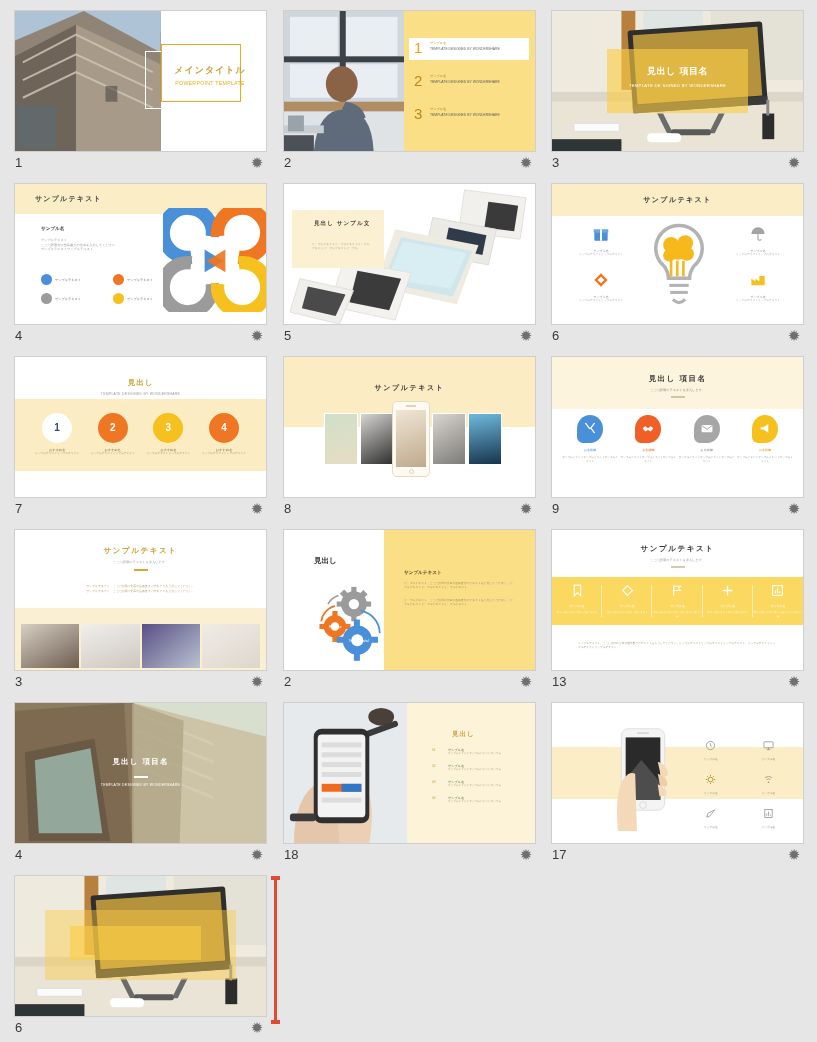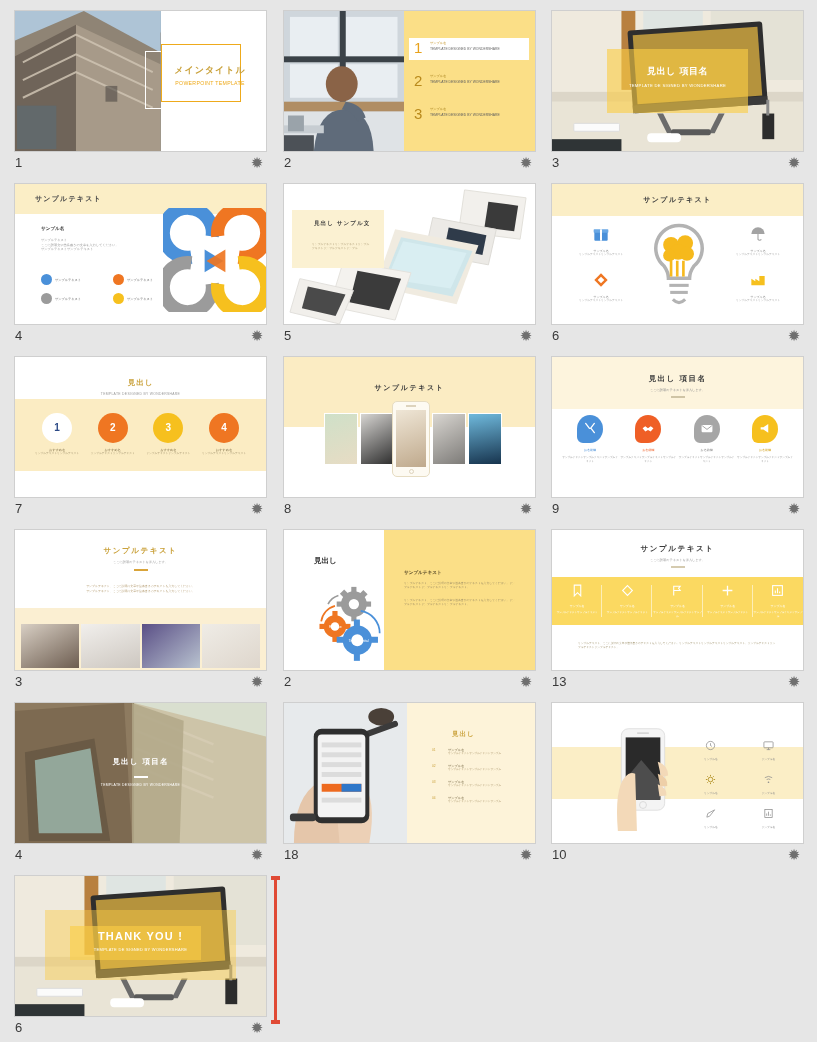--- a/index.html
+++ b/index.html
@@ -784,21 +784,21 @@
             <svg viewBox="0 0 24 24" width="11" height="11">
                 <rect x="4" y="3" width="16" height="18" fill="none" stroke="#8a8a8a" stroke-width="1.6"></rect>
                 <path d="M8 17 v-5 M12 17 v-9 M16 17 v-3" stroke="#8a8a8a" stroke-width="1.6"></path>
               </svg>
             <div style="font-size:2.7px;color:#8a8a8a;margin-top:2px;">サンプル名</div>
           </div>
         </div>
       </div>
     </div>
     <div class="meta">
-      <span class="slide-num">10</span>
+      <span class="slide-num">17</span>
       <span class="star-icon">✹</span>
     </div>
   </div>
 
   <div class="slide-cell" style="left:14px; top:875px;">
     <div class="thumb-frame">
       <div class="thumb">
         <svg viewBox="0 0 253 142" width="100%" height="100%" preserveAspectRatio="none" style="position:absolute;inset:0;">
           <rect width="253" height="142" fill="#e8e3d7"></rect>
           <rect x="0" y="0" width="253" height="86" fill="#efeade"></rect>
@@ -816,24 +816,20 @@
           <path d="M168 104 l-10 20 h6 l10-20z" fill="#6b6b6b"></path>
           <rect x="120" y="120" width="40" height="6" rx="2" fill="#5a5a5a"></rect>
           <rect x="22" y="114" width="46" height="8" rx="1" fill="#fbfbfb" stroke="#ddd"></rect>
           <rect x="96" y="124" width="34" height="9" rx="4" fill="#ffffff"></rect>
           <rect x="212" y="104" width="12" height="26" fill="#2c2c2c"></rect>
           <rect x="216" y="90" width="3" height="16" fill="#8a8a8a"></rect>
           <rect x="0" y="130" width="70" height="12" fill="#2f3436"></rect>
         </svg>
         <div class="overlay-yellow-2" style="left:12%;top:24%;width:76%;height:50%;"></div>
         <div class="overlay-yellow" style="left:22%;top:36%;width:52%;height:24%;"></div>
-        <div class="center-text" style="left:0;right:0;top:54px;">
-          <div style="font-size:11px;font-weight:bold;color:#ffffff;letter-spacing:1.2px;font-family:'Liberation Sans',sans-serif;">THANK YOU !</div>
-          <div class="sub-latin" style="font-size:4px;color:#ffffff;margin-top:5px;">TEMPLATE DE SIGNED BY WONDERSHARE</div>
-        </div>
       </div>
     </div>
     <div class="meta">
       <span class="slide-num">6</span>
       <span class="star-icon">✹</span>
     </div>
   </div>
 
   <div class="insert-cursor" style="left:274px; top:876px; height:148px;"></div>
 

